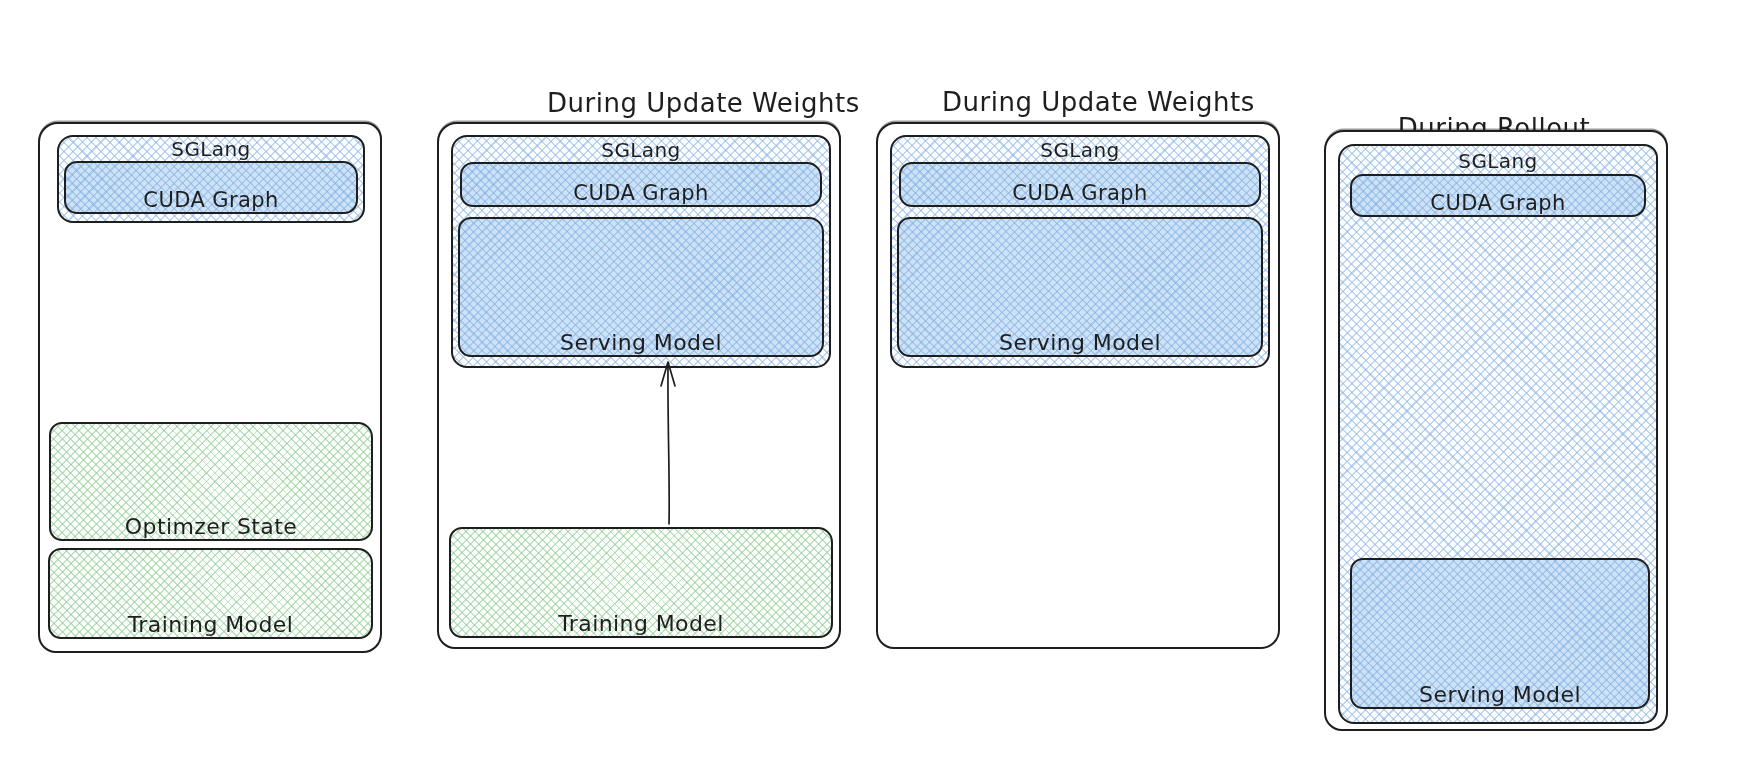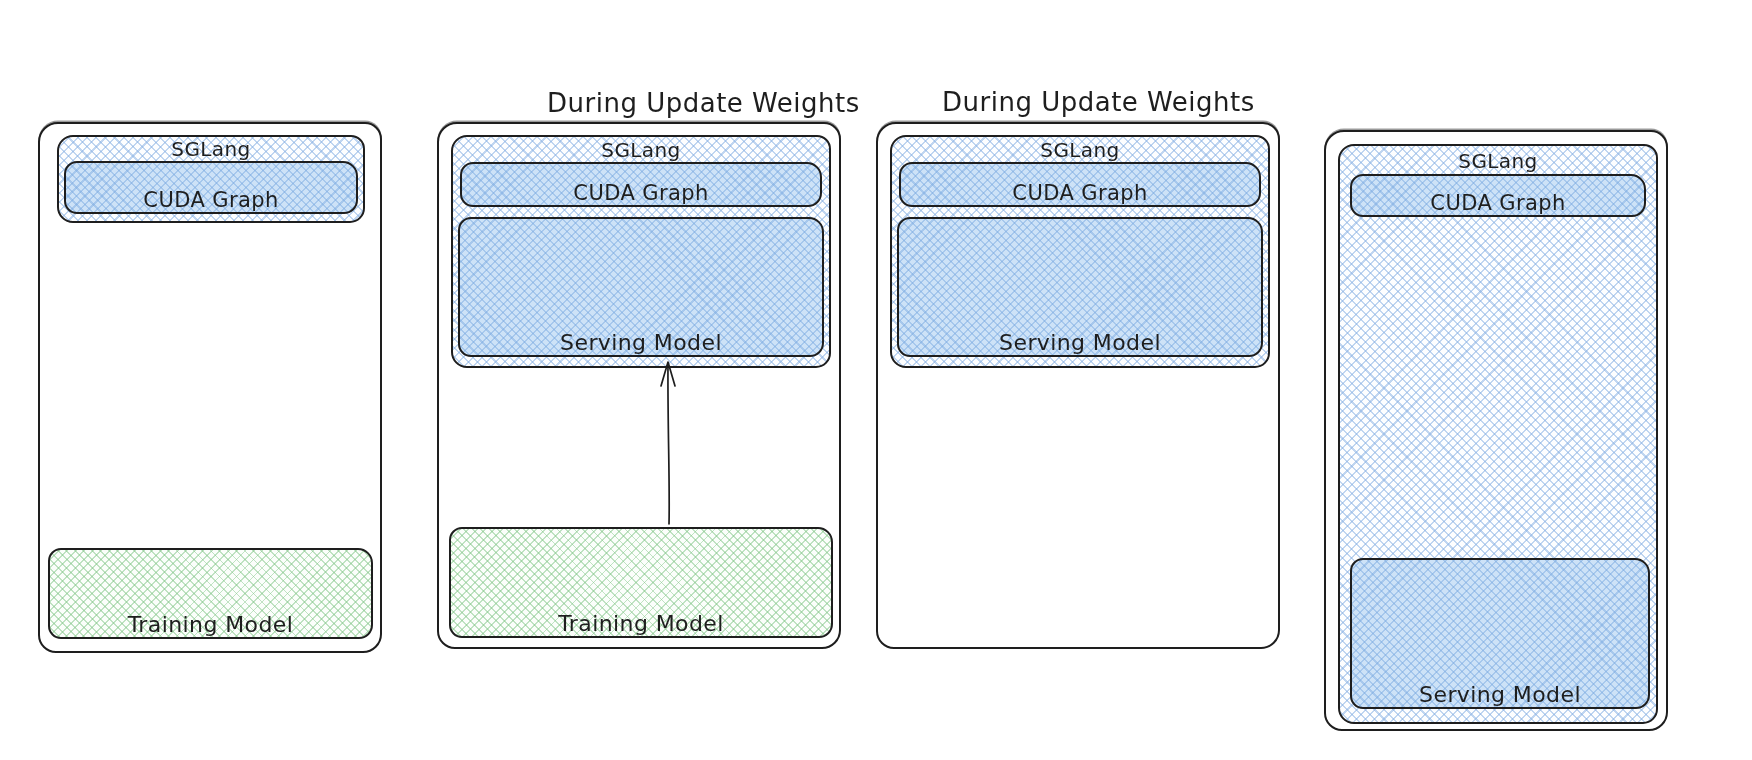--- a/index.html
+++ b/index.html
@@ -73,20 +73,23 @@
 
   <div class="panel-outer" style="left:38px;top:122px;width:340px;height:527px;">
 
     <div class="box sglang-box hatch-blue" style="left:17px;top:11px;width:304px;height:84px;">
       <div class="band-label" style="line-height:25px;">SGLang</div>
     </div>
     <div class="box inner-box hatch-blue-dense" style="left:24px;top:37px;width:290px;height:49px;font-size:21px;">
       <span>CUDA Graph</span>
     </div>
 
+    <div class="box inner-box hatch-green" style="left:9px;top:298px;width:320px;height:115px;">
+      <span>Optimzer State</span>
+    </div>
     <div class="box inner-box hatch-green" style="left:8px;top:424px;width:321px;height:87px;">
       <span>Training Model</span>
     </div>
   </div>
 
   <div class="title" style="left:547px;top:21px;">
     <div>During Update Weights</div>
     <div>Stage 1</div>
   </div>
 
@@ -123,20 +126,23 @@
       <div class="band-label" style="line-height:27px;">SGLang</div>
     </div>
     <div class="box inner-box hatch-blue-dense" style="left:21px;top:38px;width:358px;height:41px;font-size:21px;">
       <span>CUDA Graph</span>
     </div>
     <div class="box inner-box hatch-blue-dense" style="left:19px;top:93px;width:362px;height:136px;">
       <span>Serving Model</span>
     </div>
   </div>
 
+  <div class="title centered" style="left:1324px;top:46px;width:340px;">
+    <div>During Rollout</div>
+  </div>
 
   <div class="panel-outer" style="left:1324px;top:130px;width:340px;height:597px;">
 
     <div class="box sglang-box hatch-blue" style="left:12px;top:12px;width:316px;height:576px;">
       <div class="band-label" style="line-height:30px;">SGLang</div>
     </div>
     <div class="box inner-box hatch-blue-dense" style="left:24px;top:42px;width:292px;height:39px;font-size:21px;">
       <span>CUDA Graph</span>
     </div>
     <div class="box inner-box hatch-blue-dense" style="left:24px;top:426px;width:296px;height:147px;">

